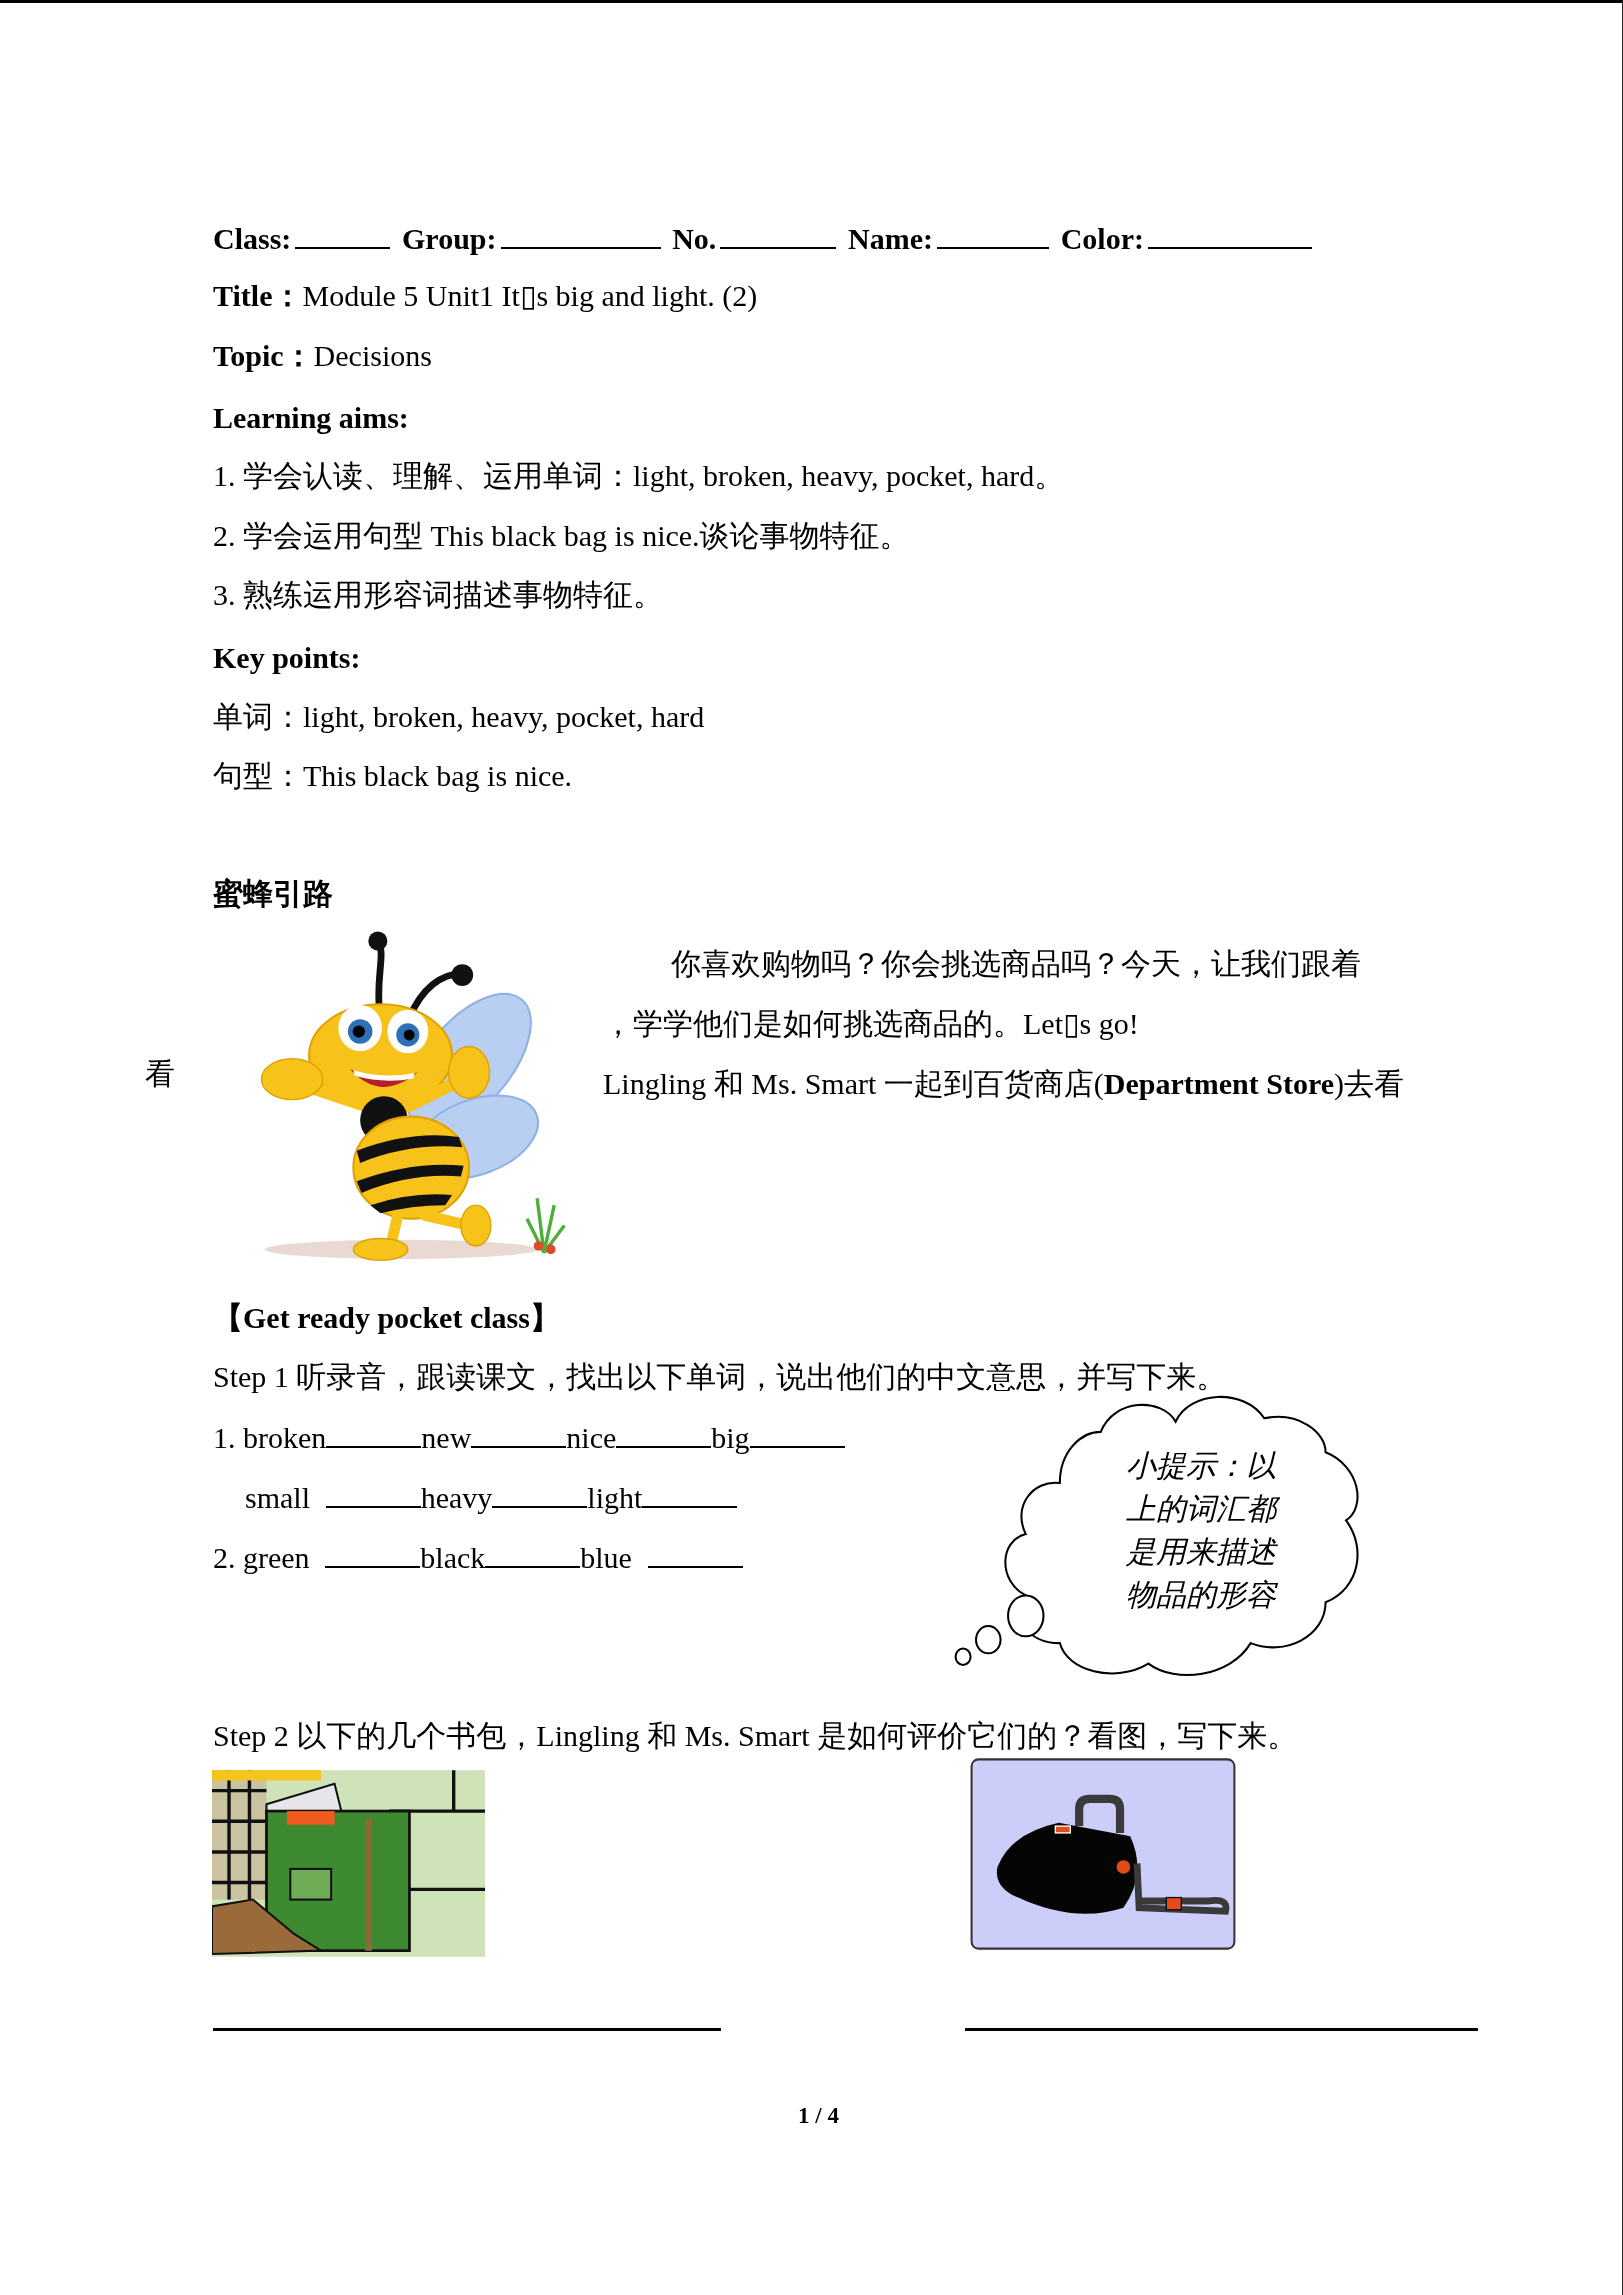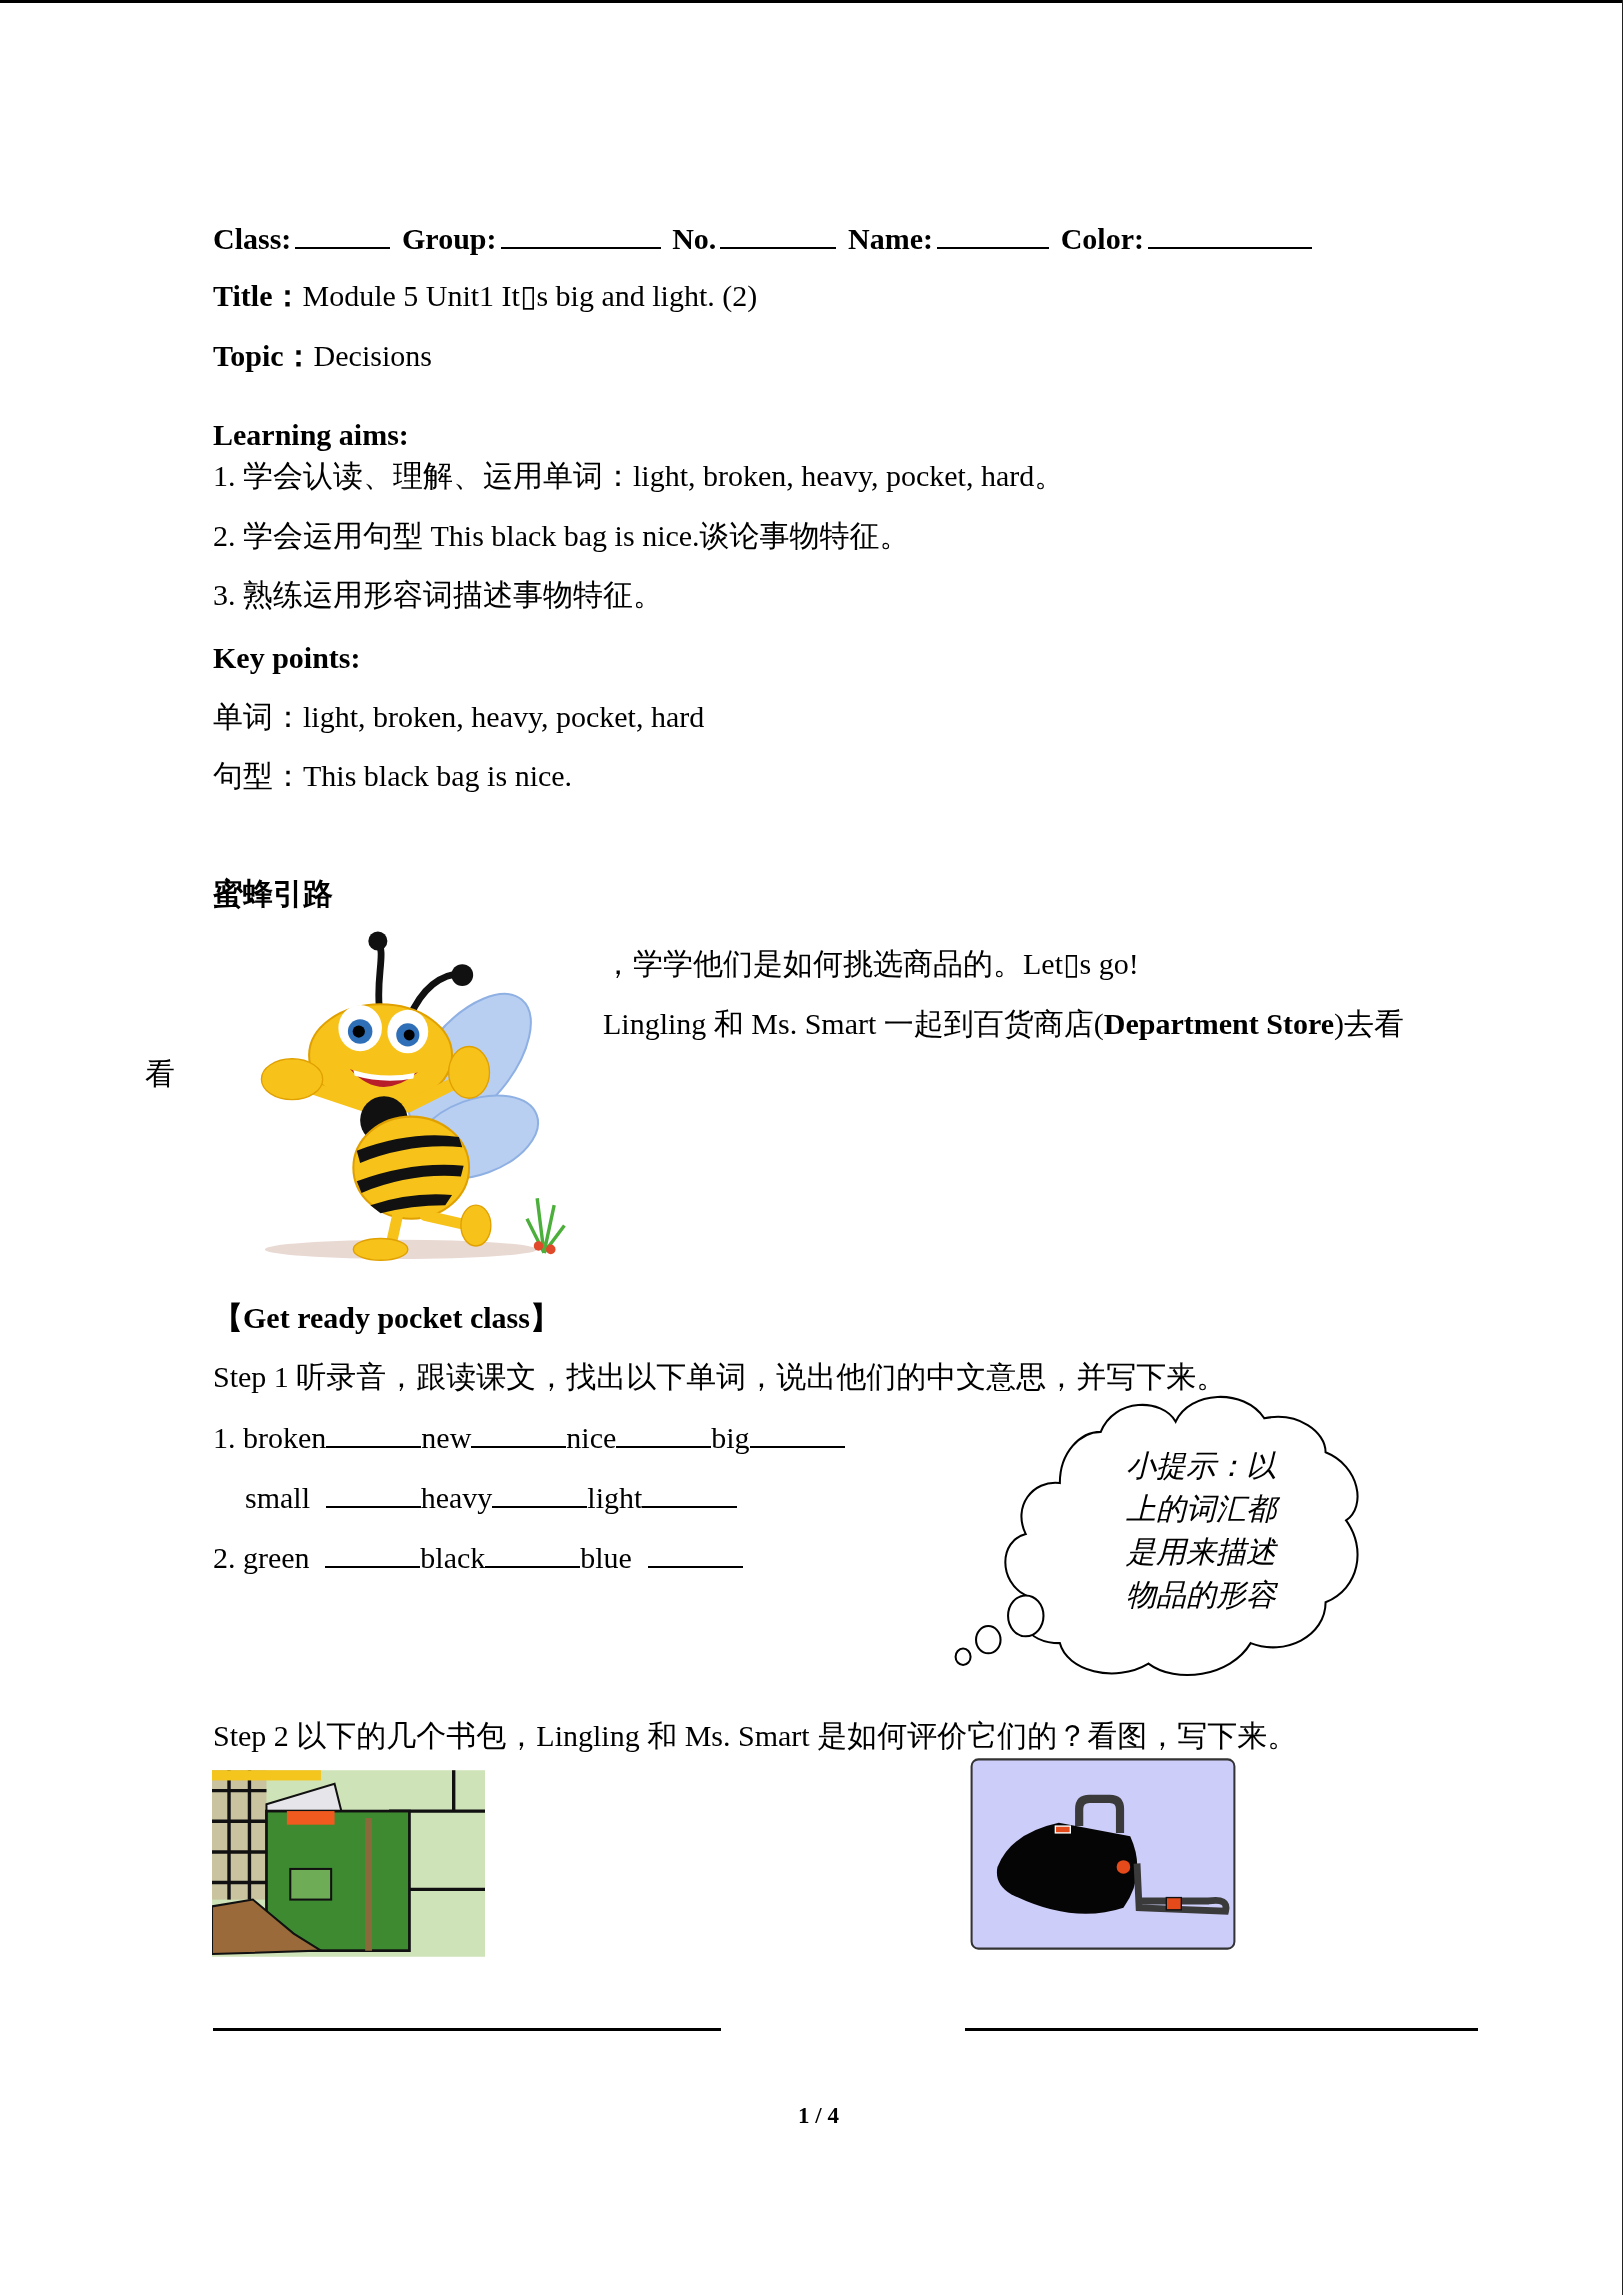--- a/index.html
+++ b/index.html
@@ -44,21 +44,21 @@
 </div>
 
 <div class="line" style="top:277px;">
   <span class="b">Title：</span><span>Module 5 Unit1 It▯s big and light. (2)</span>
 </div>
 
 <div class="line" style="top:337px;">
   <span class="b">Topic：</span><span>Decisions</span>
 </div>
 
-<div class="line b" style="top:399px;margin-top:17px;">Learning aims:</div>
+<div class="line b" style="top:399px;">Learning aims:</div>
 <div class="line" style="top:457px;">1.  学会认读、理解、运用单词：light, broken, heavy, pocket, hard。</div>
 <div class="line" style="top:517px;">2.  学会运用句型 This black bag is nice.谈论事物特征。</div>
 <div class="line" style="top:576px;">3.  熟练运用形容词描述事物特征。</div>
 
 <div class="line b" style="top:639px;">Key points:</div>
 <div class="line" style="top:698px;">
   <span>单词：</span><span>light, broken, heavy, pocket, hard</span>
 </div>
 <div class="line" style="top:757px;">
   <span>句型：</span><span>This black bag is nice.</span>
@@ -107,20 +107,21 @@
   <path d="M305 425 L 370 440" stroke="#f7c21a" stroke-width="16" stroke-linecap="round"></path>
   <ellipse cx="240" cy="475" rx="40" ry="16" fill="#f7c21a" stroke="#e0a000" stroke-width="2"></ellipse>
   <ellipse cx="380" cy="440" rx="22" ry="30" fill="#f7c21a" stroke="#e0a000" stroke-width="2"></ellipse>
 
   <path d="M480 480 L 470 400 M480 480 L 495 410 M480 480 L 510 440 M480 480 L 455 430" stroke="#4caf3b" stroke-width="5"></path>
   <circle cx="472" cy="470" r="7" fill="#e04a2a"></circle>
     <circle cx="490" cy="475" r="7" fill="#e04a2a"></circle>
 </svg>
 
 <div class="intro">
+  <p style="padding-left:68px">你喜欢购物吗？你会挑选商品吗？今天，让我们跟着</p>
   <p>，学学他们是如何挑选商品的。Let▯s go!</p>
   <p><span>Lingling 和 Ms. Smart 一起到百货商店(</span><span class="b">Department Store</span><span>)去看</span></p>
 </div>
 
 <div class="line b" style="top:1299px;">【Get ready pocket class】</div>
 <div class="line" style="top:1358px;">Step 1 听录音，跟读课文，找出以下单词，说出他们的中文意思，并写下来。</div>
 
 <div class="line" style="top:1419px;">
   <span>1. </span><span>broken</span><span class="blank" style="width:95px;margin:0"></span><span>new</span><span class="blank" style="width:95px;margin:0"></span><span>nice</span><span class="blank" style="width:95px;margin:0"></span><span>big</span><span class="blank" style="width:95px;margin:0"></span>
 </div>

